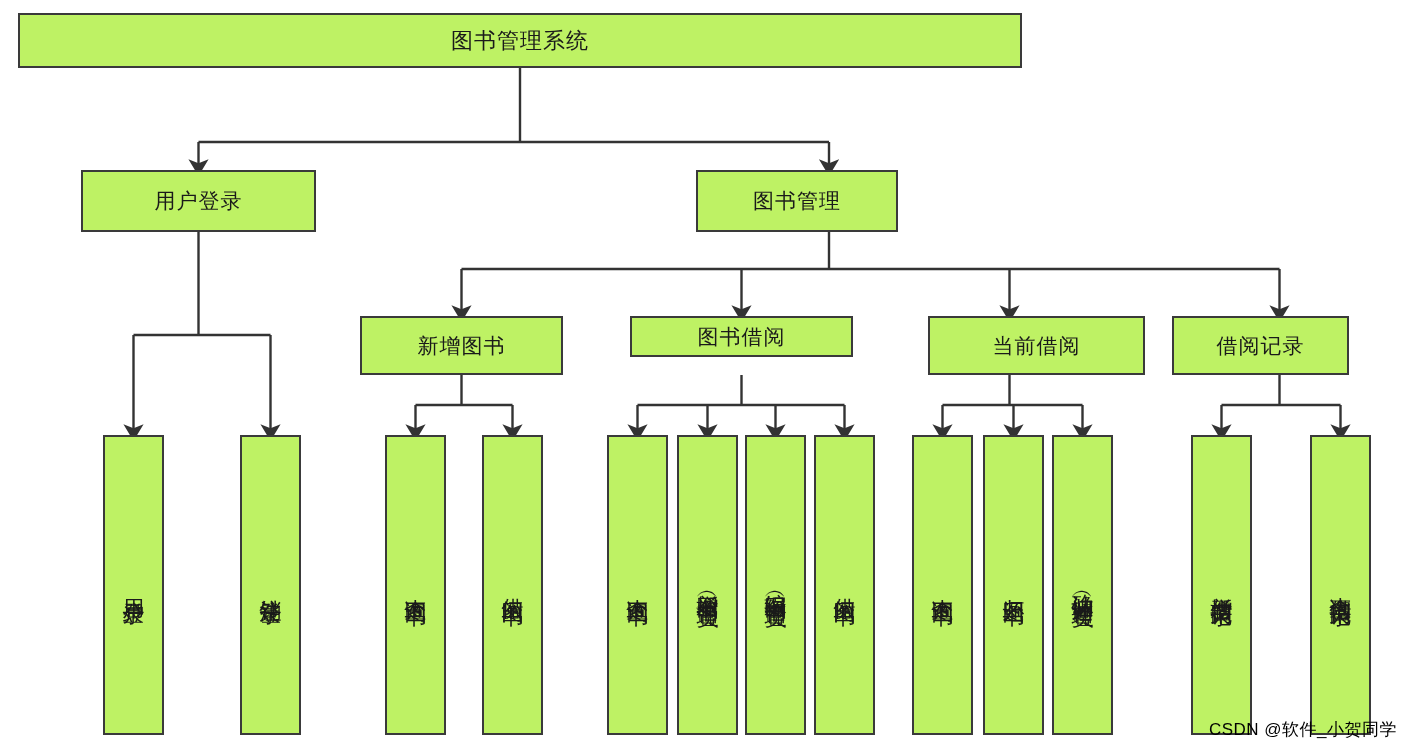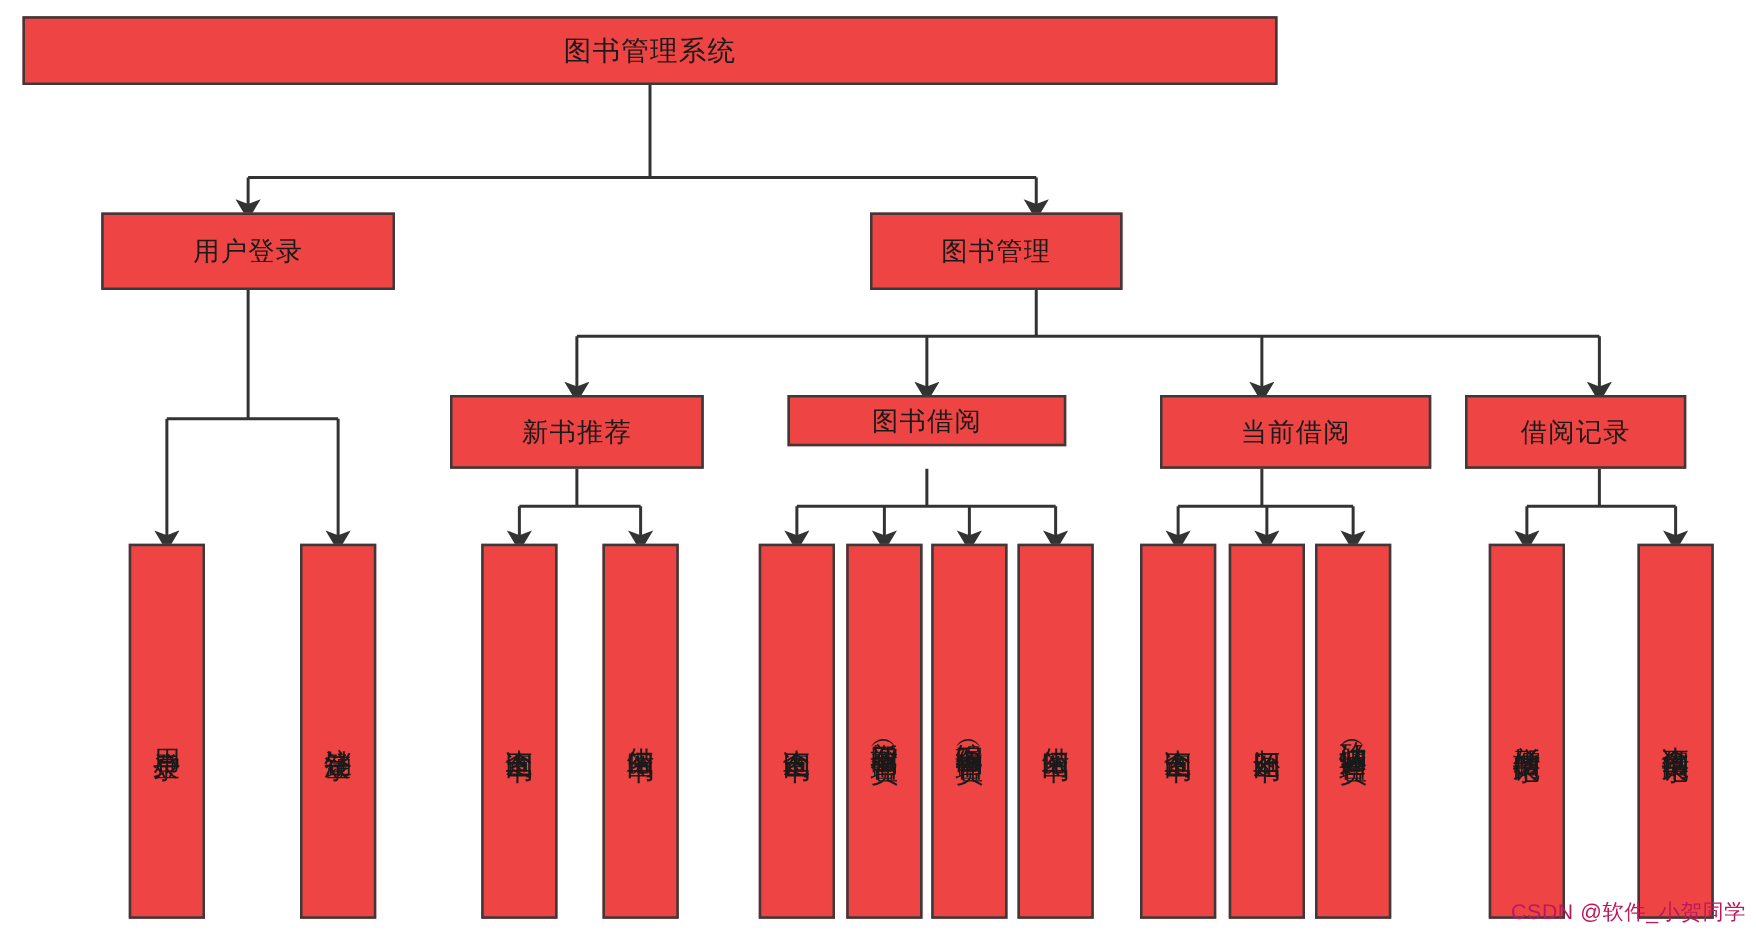--- a/index.html
+++ b/index.html
@@ -6,42 +6,42 @@
   body{
     width:1405px;height:747px;
     font-family:"Liberation Sans","DejaVu Sans",sans-serif;
     overflow:hidden;position:relative;
   }
   #diagram-root{position:relative;width:1405px;height:747px;}
   svg#connectors{position:absolute;left:0;top:0;width:1405px;height:747px;}
   .node{
     position:absolute;
     box-sizing:border-box;
-    background:#ef4444;
+    background:#bef264;
     border:2px solid #3a3a3a;
     display:flex;align-items:center;justify-content:center;
     color:#1a1a1a;
   }
   .node.horiz{font-size:21px;letter-spacing:1px;}
   .node.root{font-size:22px;letter-spacing:1px;}
   .node.leaf{
     writing-mode:vertical-rl;
     text-orientation:upright;
     font-size:22px;
     line-height:1.18;
     letter-spacing:2px;
     padding:6px 0;
     white-space:nowrap;
   }
   .node .label{display:block;}
   .watermark{
     position:absolute;
     right:8px;bottom:6px;
     font-size:17px;
-    color:#be185d;
+    color:#000000;
     letter-spacing:0.5px;
     white-space:nowrap;
     pointer-events:none;
   }
 </style>
 </head>
 <body>
 
 <div id="diagram-root">
   <svg id="connectors" viewBox="0 0 1405 747" xmlns="http://www.w3.org/2000/svg">
@@ -90,21 +90,21 @@
       <div class="node root horiz" style="left: 18px; top: 13px; width: 1004px; height: 55px;">
         <span class="label">图书管理系统</span>
       </div>
       <div class="node horiz" style="left: 81px; top: 170px; width: 235px; height: 62px;">
         <span class="label">用户登录</span>
       </div>
       <div class="node horiz" style="left: 696px; top: 170px; width: 202px; height: 62px;">
         <span class="label">图书管理</span>
       </div>
       <div class="node horiz" style="left: 360px; top: 316px; width: 203px; height: 59px;">
-        <span class="label">新书推荐</span>
+        <span class="label">新增图书</span>
       </div>
       <div class="node horiz" style="left: 630px; top: 316px; width: 223px; height: 41px;">
         <span class="label">图书借阅</span>
       </div>
       <div class="node horiz" style="left: 901px; top: 316px; width: 217px; height: 59px; margin-left: 27px;">
         <span class="label">当前借阅</span>
       </div>
       <div class="node horiz" style="left: 1172px; top: 316px; width: 177px; height: 59px;">
         <span class="label">借阅记录</span>
       </div>

